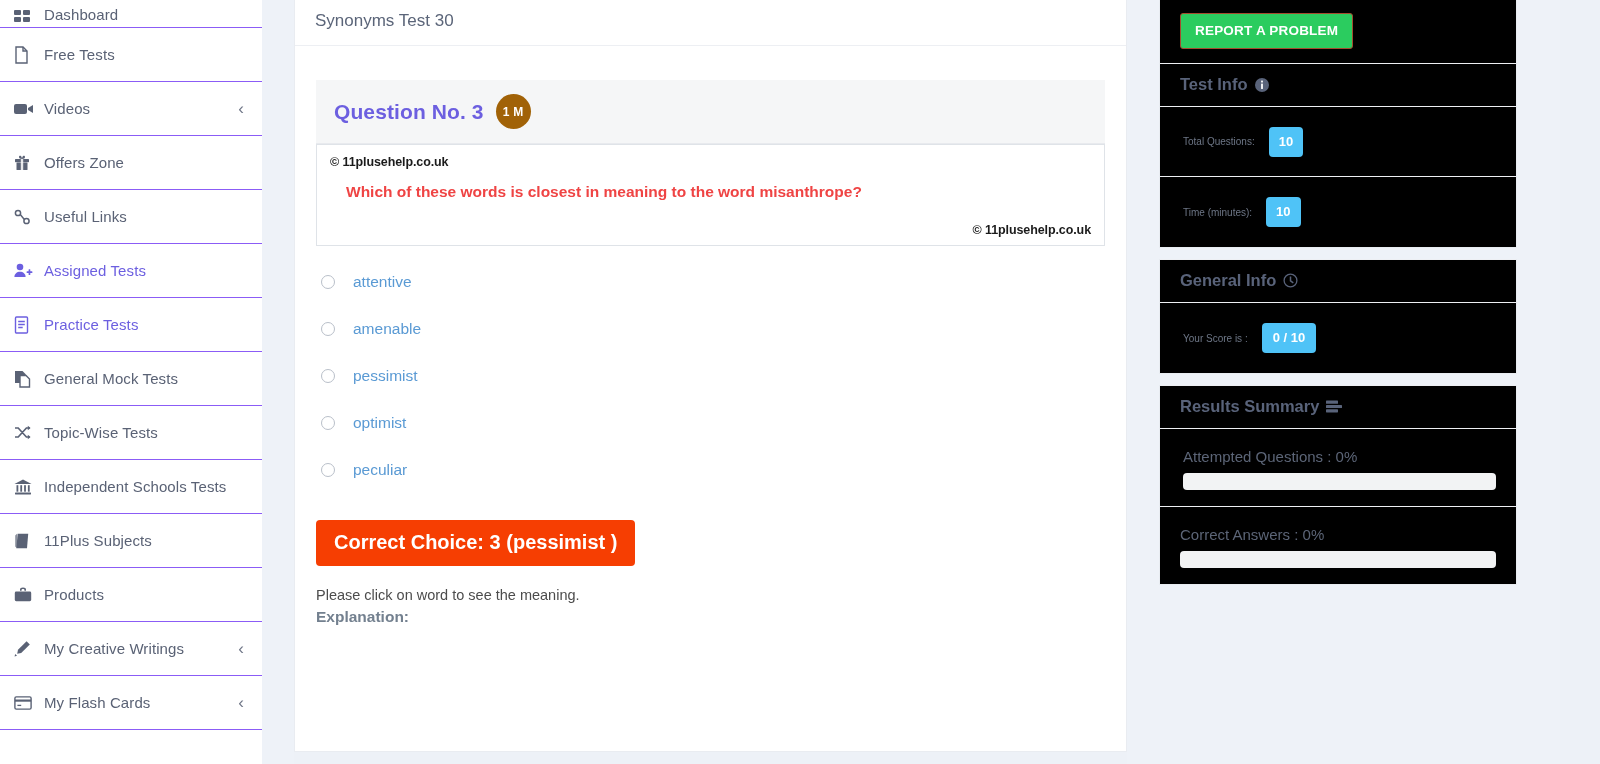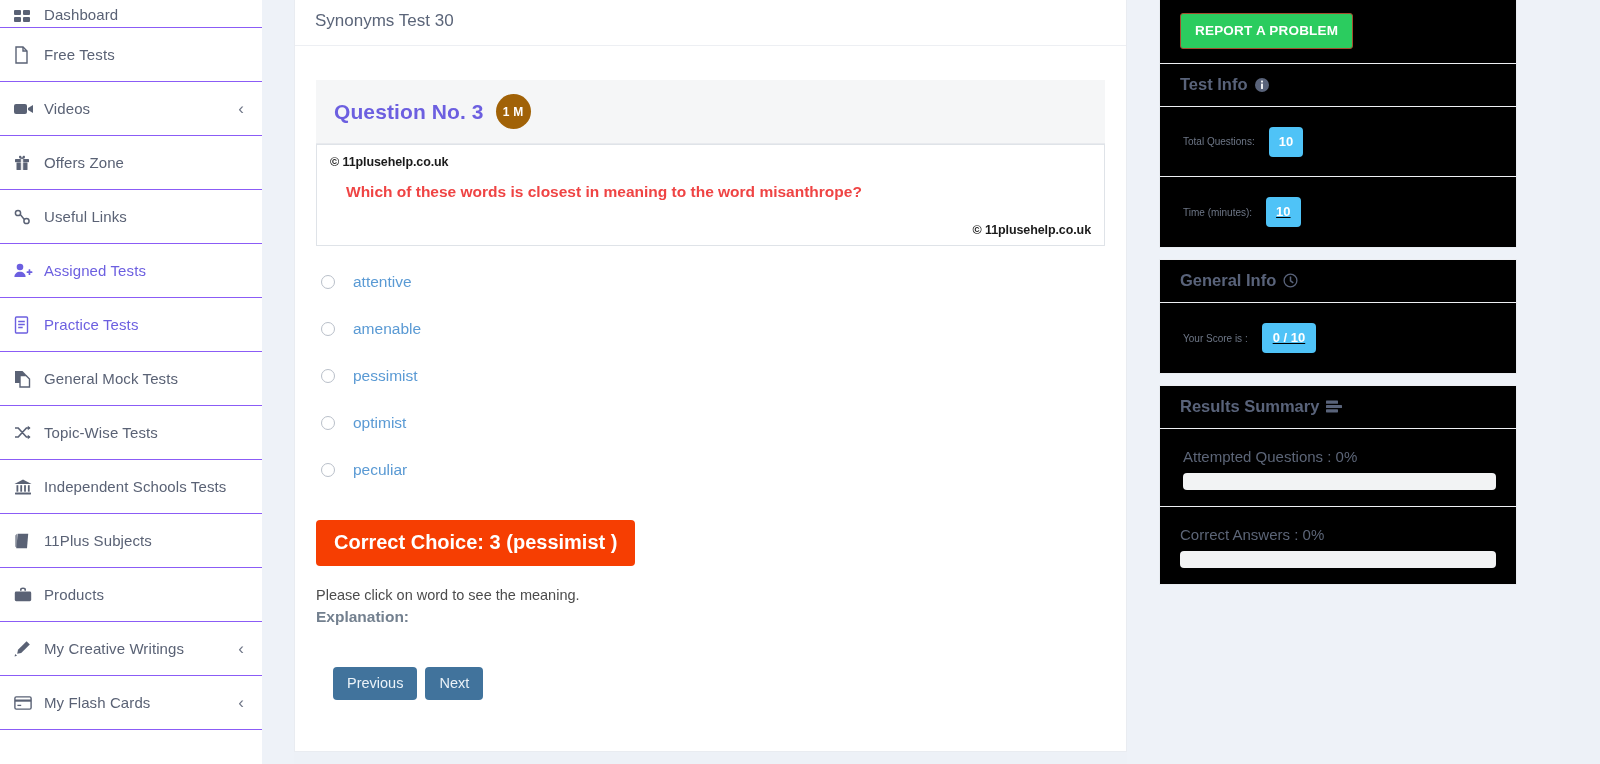--- a/index.html
+++ b/index.html
@@ -198,21 +198,21 @@
   }
   .rcard-head-title { font-size: 16.5px; color: #59637a; font-weight: 600; }
   .rcard-head-ico { color: #59637a; display: flex; align-items: center; }
 
   .rrow {
     display: flex; align-items: center;
     padding: 0 20px 0 23px;
     height: 70px;
     border-bottom: 1px solid #edeff3;
   }
-  .rrow:last-child { border-bottom: none; text-decoration: underline; }
+  .rrow:last-child { border-bottom: none; }
   .rrow-label { font-size: 10px; color: #6d7686; text-align: center; }
   .pill {
     margin-left: 14px;
     background: #4fc3f7;
     color: #fff;
     font-size: 13px; font-weight: 700;
     border-radius: 4px;
     padding: 7px 10px 8px 10px;
     min-width: 32px;
     text-align: center;
@@ -442,24 +442,20 @@
             <span class="radio"></span>
             <span class="opt-label">peculiar</span>
           </div>
         </div>
 
         <button class="correct-btn">Correct Choice: 3 (pessimist )</button>
 
         <div class="hint-text">Please click on word to see the meaning.</div>
         <div class="expl-text">Explanation:</div>
 
-        <div class="navbtns">
-          <button class="nav-btn">Previous</button>
-          <button class="nav-btn">Next</button>
-        </div>
 
       </div>
     </div>
   </main>
 
   <div class="gap2"></div>
 
   <aside class="right">
 
     <div class="rcard first">

